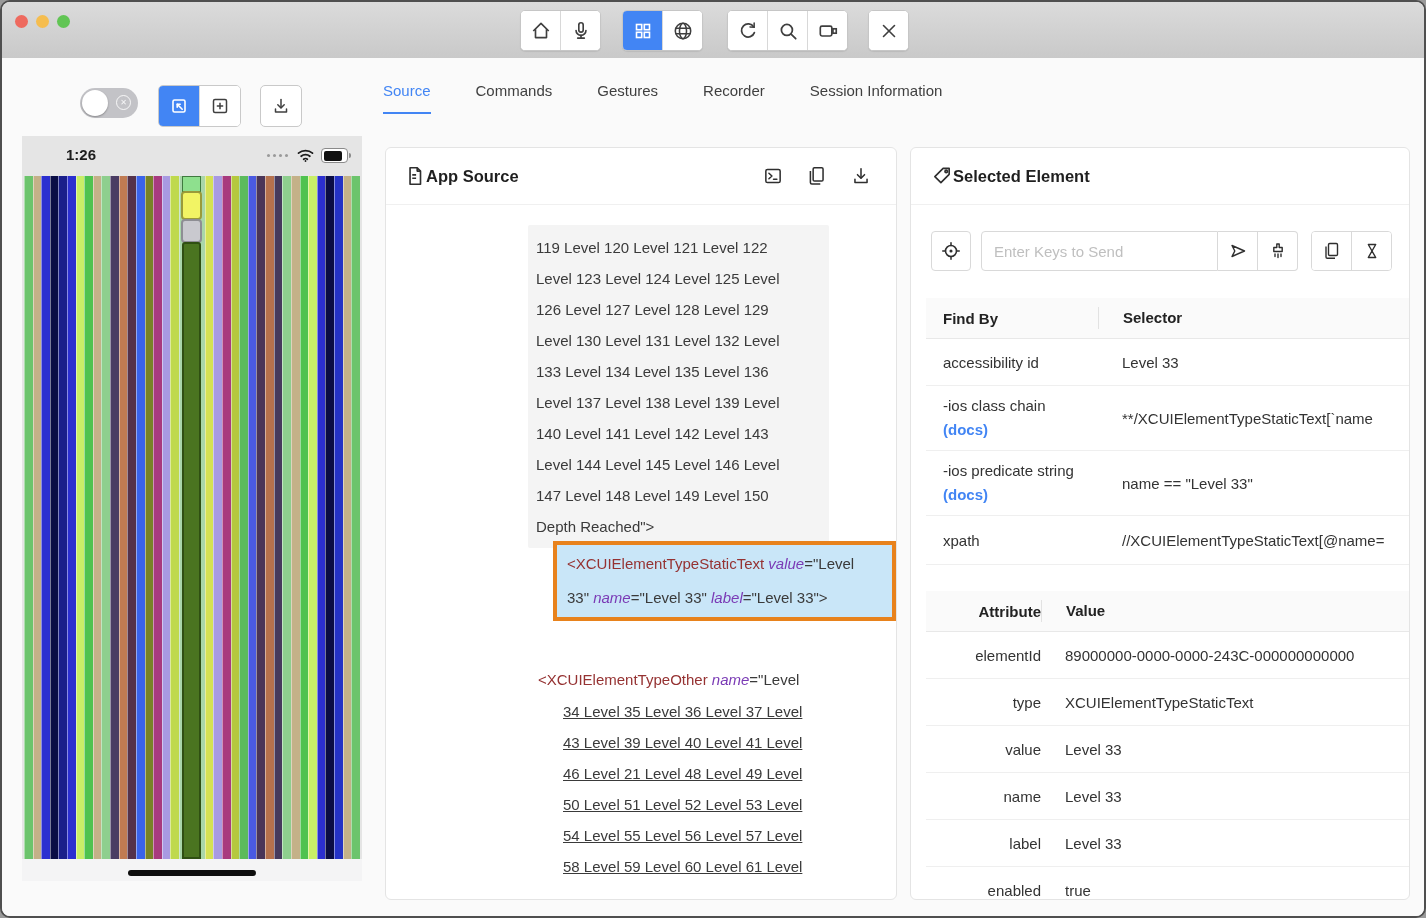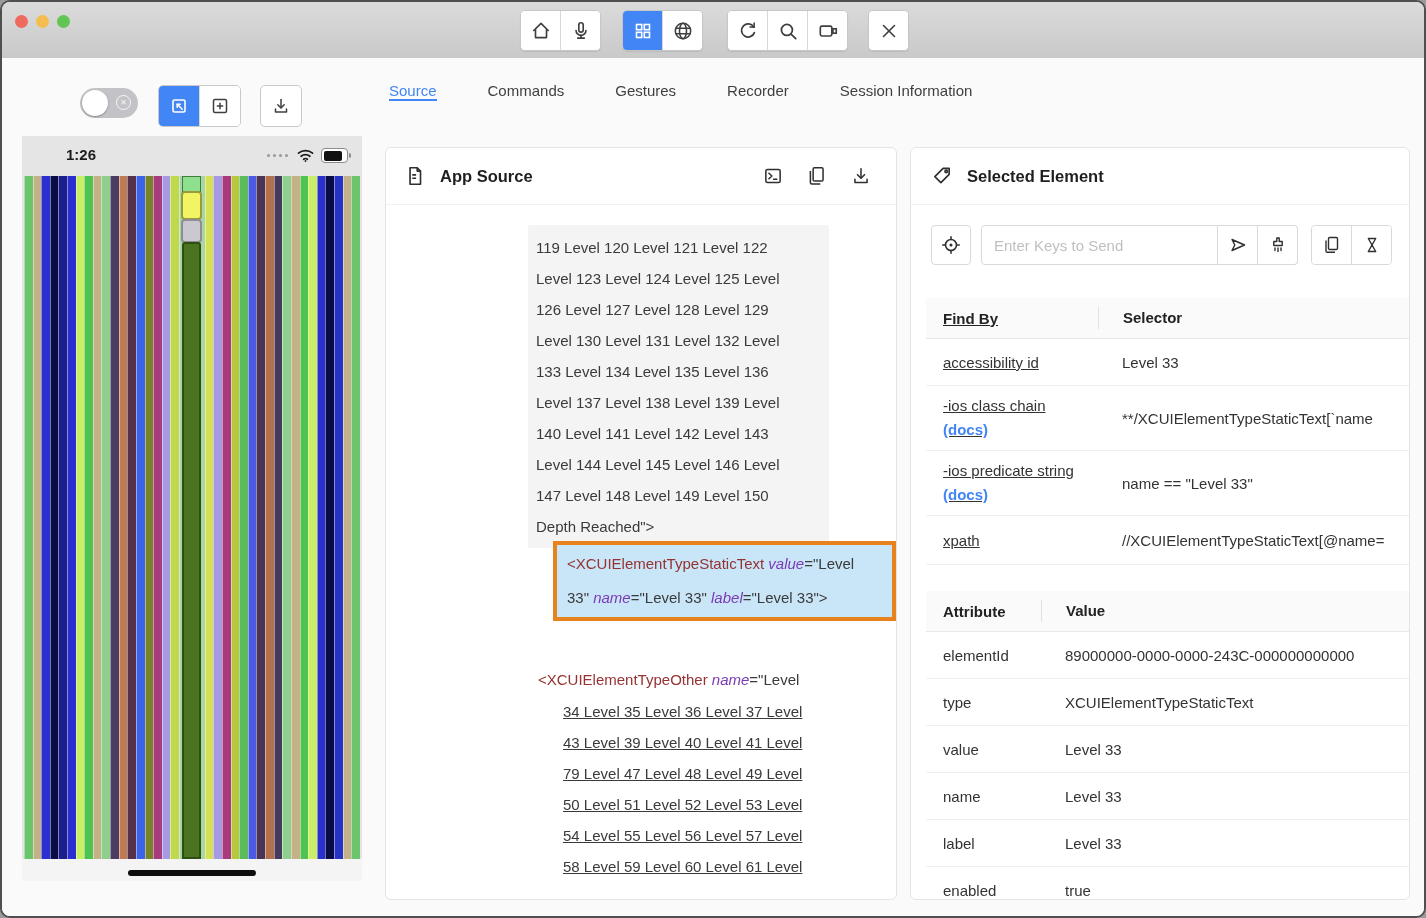--- a/index.html
+++ b/index.html
@@ -46,64 +46,64 @@
   .stripe{flex:1;border-left:1px solid rgba(255,255,255,.45);}
   .player-cap,.player-b1,.player-b2,.player-trail{position:absolute;box-sizing:border-box;}
   .player-cap{left:160px;top:40px;width:19px;height:16px;border:1.5px solid #3f7a3f;}
   .player-b1{left:159px;top:55px;width:21px;height:29px;border-radius:4px;border:2px solid #9a9a3a;}
   .player-b2{left:159px;top:83px;width:21px;height:24px;border-radius:4px;border:2px solid #8e8e94;}
   .player-trail{left:160px;top:106px;width:19px;height:617px;border:2px solid #2f4f12;border-radius:3px 3px 0 0;}
   .home-area{position:absolute;left:0;right:0;top:723px;height:22px;background:#f4f4f5;}
   .home-bar{position:absolute;left:106px;top:11px;width:128px;height:6px;border-radius:3px;background:#0d0d0d;}
   
   .tabs{position:absolute;left:381px;top:24px;display:flex;gap:45px;}
-  .tab{font-size:15px;color:#3f3f3f;border-bottom:2px solid transparent;cursor:default;margin-left:6px;}
+  .tab{font-size:15px;color:#3f3f3f;padding-bottom:13px;border-bottom:2px solid transparent;cursor:default;}
   .tab.active{color:#4285f4;border-bottom-color:#4285f4;}
   
   .card{position:absolute;background:#fff;border:1px solid #e4e4e4;border-radius:6px;box-sizing:border-box;overflow:hidden;}
   .card-hd{position:relative;height:56px;border-bottom:1px solid #f0f0f0;display:flex;align-items:center;}
-  .card-title{font-size:16.5px;font-weight:700;color:#1f1f1f;margin-left:14px;}
+  .card-title{font-size:16.5px;font-weight:700;color:#1f1f1f;margin-left:0;}
   .src-card{left:383px;top:89px;width:512px;height:753px;}
   .el-card{left:908px;top:89px;width:500px;height:753px;}
   .hd-icons{position:absolute;right:24px;display:flex;gap:22px;align-items:center;}
   
   .src-body{position:absolute;top:56px;left:0;right:0;bottom:0;font-size:15px;color:#3a3a3a;}
   .parent-block{position:absolute;left:142px;top:21px;width:293px;background:#f4f4f4;border-radius:2px;padding:7px 0 6px 8px;}
   .src-line{line-height:31px;white-space:nowrap;}
   .sel-node{position:absolute;left:167px;top:337px;width:343px;box-sizing:border-box;border:4px solid #e8821c;
             background:#c9e6f8;padding:2px 10px;}
   .sel-node .src-line{line-height:34px;}
   .xml-tag{color:#953232;}
   .xml-attr{color:#7a3ab5;font-style:italic;}
   .next-line{position:absolute;left:152px;top:460px;white-space:nowrap;line-height:31px;}
   .next-block{position:absolute;left:177px;top:492px;text-decoration:underline;}
   
-  .el-actions{position:absolute;top:77px;left:20px;right:0;height:51px;}
+  .el-actions{position:absolute;top:83px;left:20px;right:0;height:51px;}
   .btn{box-sizing:border-box;background:#fff;border:1px solid #d9d9d9;border-radius:4px;display:flex;
        align-items:center;justify-content:center;}
   .locate-btn{position:absolute;left:0;top:0;width:40px;height:40px;}
   .keys-group{position:absolute;left:50px;top:0;display:flex;height:40px;box-sizing:border-box;}
   .keys-input{width:237px;height:40px;box-sizing:border-box;border:1px solid #d9d9d9;border-radius:4px 0 0 4px;
               padding:0 12px;font-size:15px;color:#333;font-family:"Liberation Sans",sans-serif;outline:none;}
   .keys-input::placeholder{color:#bfbfbf;}
   .keys-btn{width:40px;height:40px;box-sizing:border-box;border:1px solid #d9d9d9;border-left:none;background:#fff;
             display:flex;align-items:center;justify-content:center;}
   .keys-btn.last{border-radius:0 4px 4px 0;}
   .pair-group{position:absolute;left:380px;top:0;display:flex;border:1px solid #d9d9d9;border-radius:4px;overflow:hidden;}
   .pair-btn{width:39px;height:38px;background:#fff;display:flex;align-items:center;justify-content:center;}
   .pair-btn + .pair-btn{border-left:1px solid #d9d9d9;}
   
   .tbl{position:absolute;left:15px;width:485px;font-size:15px;color:#333;}
   .find-tbl{top:150px;}
   .attr-tbl{top:443px;}
   .tbl-hd{display:flex;background:#fafafa;border-bottom:1px solid #e8e8e8;height:40px;align-items:center;font-weight:700;color:#222;}
   .tbl-row{display:flex;border-bottom:1px solid #efefef;align-items:center;}
   .c1{box-sizing:border-box;padding-left:17px;flex:none;}
-  .find-tbl .c1{width:172px;text-decoration:underline;}
-  .attr-tbl .c1{width:115px;}
+  .find-tbl .c1{width:172px;}
+  .attr-tbl .c1{width:115px;text-align:right;}
   .c2{flex:1;min-width:0;white-space:nowrap;overflow:hidden;padding-left:24px;}
   .tbl-hd .c2{border-left:1px solid #e2e2e2;height:22px;line-height:22px;}
   .docs-link{color:#4285f4;font-weight:700;display:block;}
   .rh46{height:46px;} .rh64{height:64px;} .rh48{height:48px;}
   .lbl2{line-height:24px;}
 </style>
 </head>
 <body>
 
 <div class="app">
@@ -370,21 +370,21 @@
         <div class="sel-node">
           <div class="src-line"><span class="xml-tag">&lt;XCUIElementTypeStaticText </span><span class="xml-attr">value</span><span>="Level</span></div>
           <div class="src-line"><span>33" </span><span class="xml-attr">name</span><span>="Level 33" </span><span class="xml-attr">label</span><span>="Level 33"&gt;</span></div>
         </div>
 
         <div class="next-line"><span class="xml-tag">&lt;XCUIElementTypeOther </span><span class="xml-attr">name</span><span>="Level</span></div>
 
         <div class="next-block">
           <div class="src-line">34 Level 35 Level 36 Level 37 Level</div>
           <div class="src-line">43 Level 39 Level 40 Level 41 Level</div>
-          <div class="src-line">79 Level 47 Level 48 Level 49 Level</div>
+          <div class="src-line">46 Level 21 Level 48 Level 49 Level</div>
           <div class="src-line">50 Level 51 Level 52 Level 53 Level</div>
           <div class="src-line">54 Level 55 Level 56 Level 57 Level</div>
           <div class="src-line">58 Level 59 Level 60 Level 61 Level</div>
 
         </div>
       </div>
     </section>
 
     <section class="card el-card">
       <div class="card-hd" style="padding-left:20px;">

